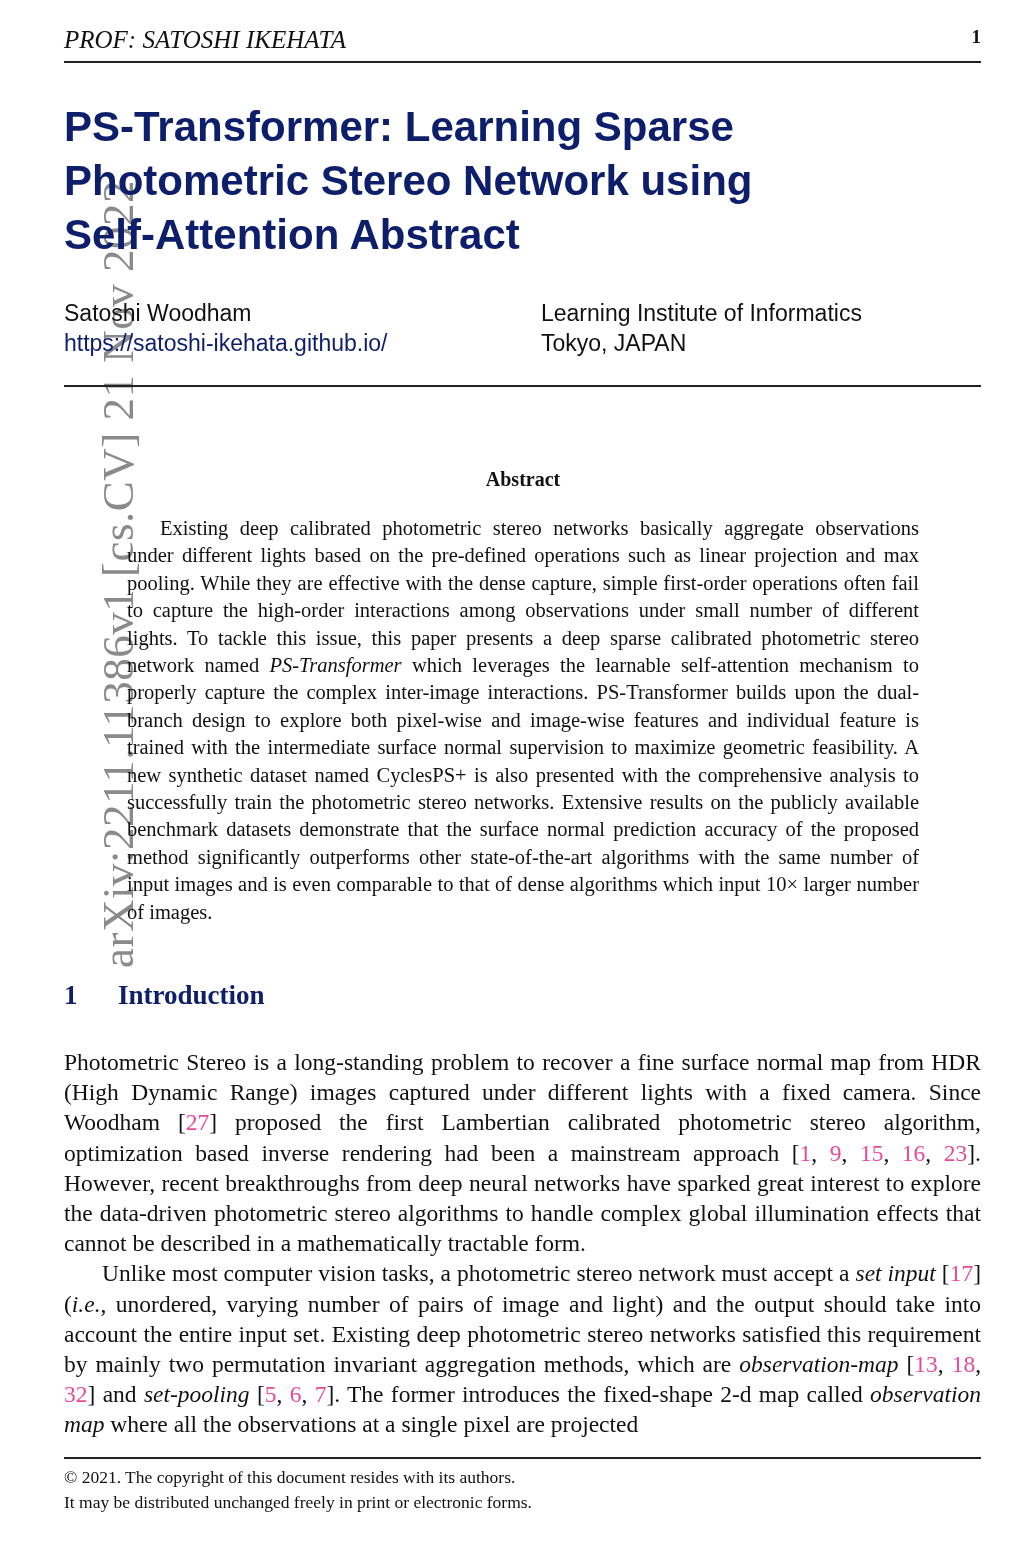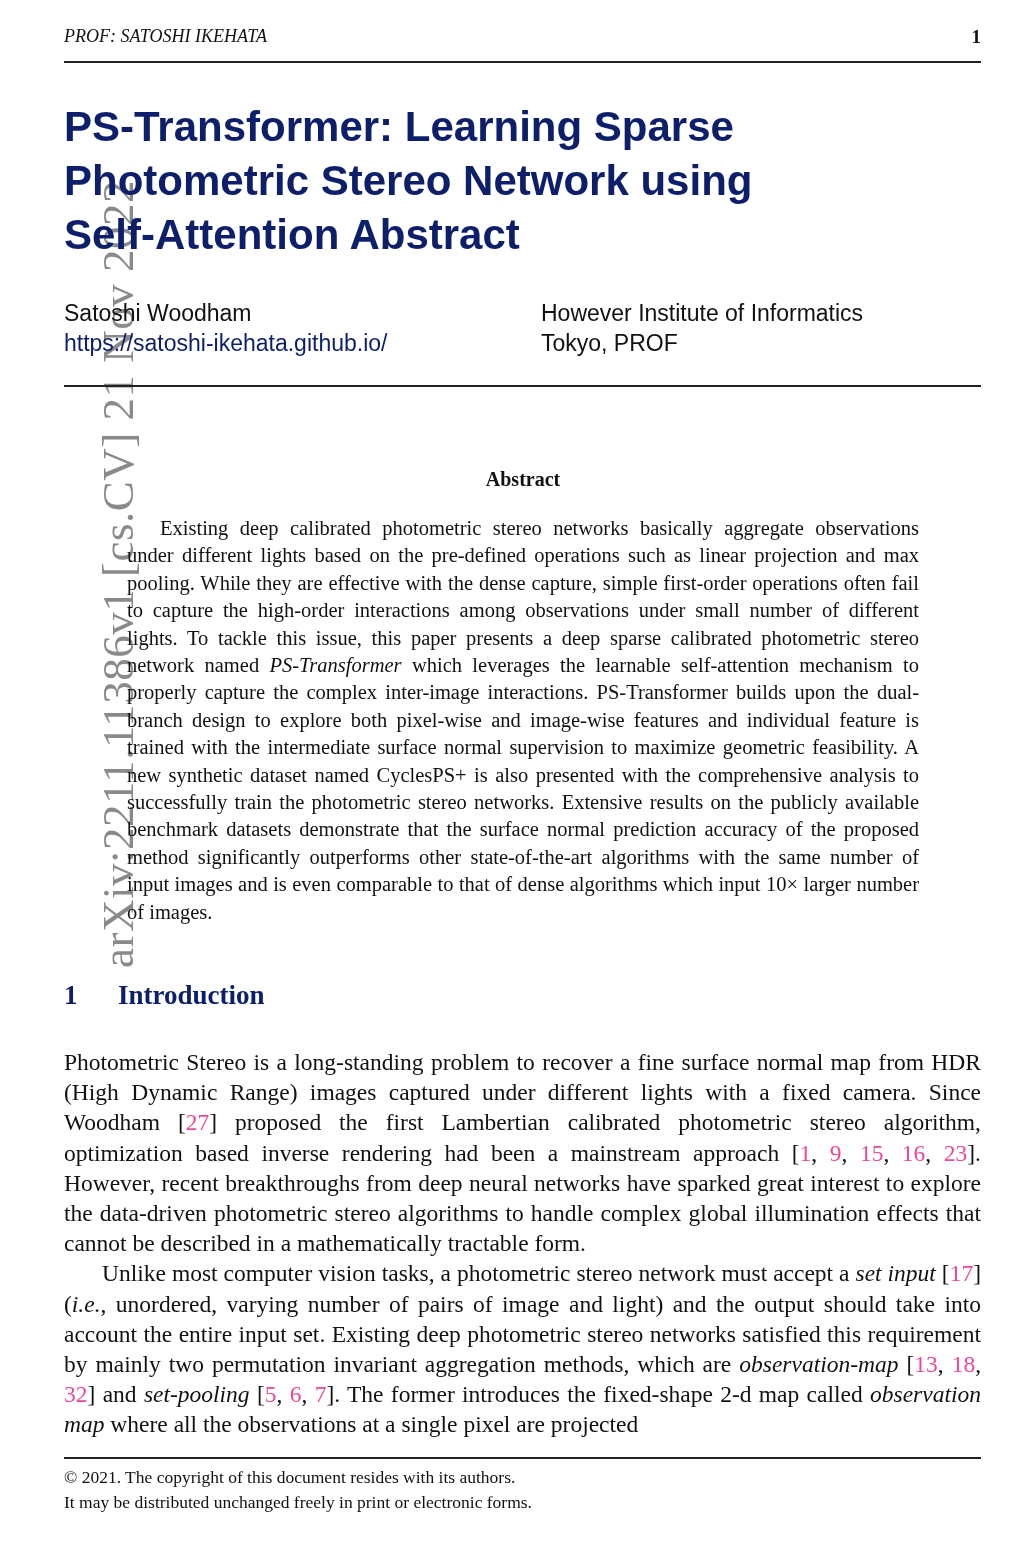--- a/index.html
+++ b/index.html
@@ -1,18 +1,18 @@
 <!DOCTYPE html>
 <html><head>
 <meta charset="utf-8">
 <style>
   html, body { margin: 0; padding: 0; background: #ffffff; }
   body { width: 1024px; height: 1549px; position: relative; overflow: hidden; font-family: "Liberation Serif", serif; color: #111; }
   .header { position: absolute; left: 64px; top: 26px; width: 917px; height: 28px; }
-  .header .runhead { position: absolute; left: 0; top: 0; font-style: italic; font-size: 18px; }
+  .header .runhead { position: absolute; left: 0; top: 0; font-style: italic; font-size: 25px; }
   .header .pagenum { position: absolute; right: 0; top: 0; font-weight: bold; font-size: 19px; }
   .rule { position: absolute; left: 64px; width: 917px; height: 1.5px; background: #222; }
   .title { position: absolute; left: 64px; top: 100px; width: 880px; font-family: "Liberation Sans", sans-serif; font-weight: bold; color: #0d1f6b; font-size: 42px; line-height: 54px; }
   .author-left { position: absolute; left: 64px; top: 298px; font-family: "Liberation Sans", sans-serif; font-size: 23px; line-height: 30px; }
   .author-left .url { color: #0d1f6b; }
   .author-right { position: absolute; left: 541px; top: 298px; font-family: "Liberation Sans", sans-serif; font-size: 23px; line-height: 30px; }
   .abstract-title { position: absolute; left: 0; width: 1046px; top: 468px; text-align: center; font-weight: bold; font-size: 20px; }
   .abstract { position: absolute; left: 127px; top: 515px; width: 792px; font-size: 20.5px; line-height: 27.4px; text-align: justify; text-indent: 33px; }
   .section { position: absolute; left: 64px; top: 980px; color: #0d1f6b; font-weight: bold; font-size: 27px; }
   .section .num { display: inline-block; width: 54px; }
@@ -38,22 +38,22 @@
   <div>PS-Transformer: Learning Sparse</div>
   <div>Photometric Stereo Network using</div>
   <div>Self-Attention Abstract</div>
 </div>
 
 <div class="author-left">
   <div>Satoshi Woodham</div>
   <div class="url">https://satoshi-ikehata.github.io/</div>
 </div>
 <div class="author-right">
-  <div>However Institute of Informatics</div>
-  <div>Tokyo, PROF</div>
+  <div>Learning Institute of Informatics</div>
+  <div>Tokyo, JAPAN</div>
 </div>
 <div class="rule" style="top:385px;"></div>
 
 <div class="abstract-title">Abstract</div>
 <div class="abstract"><span>Existing deep calibrated photometric stereo networks basically aggregate observations under different lights based on the pre-defined operations such as linear projection and max pooling. While they are effective with the dense capture, simple first-order operations often fail to capture the high-order interactions among observations under small number of different lights.  To tackle this issue, this paper presents a deep sparse calibrated photometric stereo network named </span><i>PS-Transformer</i><span> which leverages the learnable self-attention mechanism to properly capture the complex inter-image interactions. PS-Transformer builds upon the dual-branch design to explore both pixel-wise and image-wise features and individual feature is trained with the intermediate surface normal supervision to maximize geometric feasibility.  A new synthetic dataset named CyclesPS+ is also presented with the comprehensive analysis to successfully train the photometric stereo networks. Extensive results on the publicly available benchmark datasets demonstrate that the surface normal prediction accuracy of the proposed method significantly outperforms other state-of-the-art algorithms with the same number of input images and is even comparable to that of dense algorithms which input 10× larger number of images.</span></div>
 
 <div class="section">
   <span class="num">1</span><span>Introduction</span>
 </div>
 

